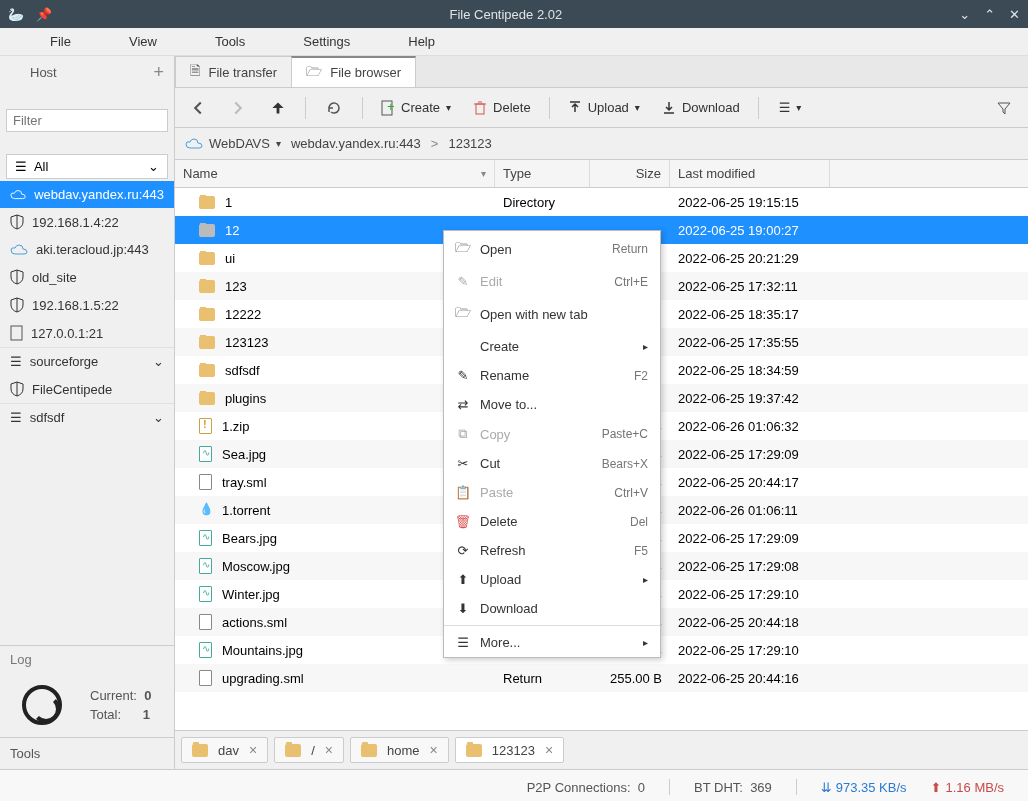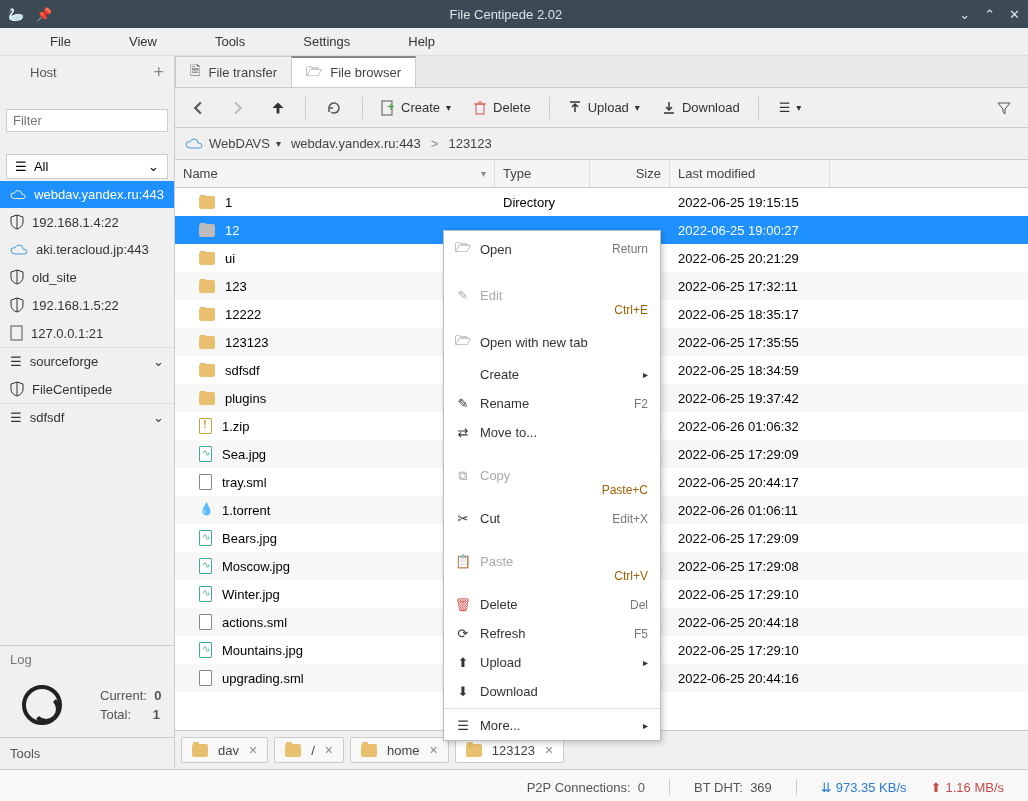--- a/index.html
+++ b/index.html
@@ -22,21 +22,21 @@
 .filter-input { margin: 20px 6px; padding: 3px 6px; border: 1px solid #ccc; background: #fff; color: #888; font-size: 13px; }
 .drop-row { display: flex; align-items: center; padding: 4px 8px; border: 1px solid #ccc; margin: 2px 6px; background: #fff; cursor: pointer; }
 .drop-row .chev { margin-left: auto; }
 .sidebar-list { flex: 1; overflow: auto; }
 .sb-item { display: flex; align-items: center; gap: 8px; padding: 6px 10px; cursor: pointer; color: #333; }
 .sb-item.selected { background: #1e90ff; color: #fff; }
 .sb-item.group { font-weight: normal; border-top: 1px solid #e0e0e0; justify-content: space-between; }
 .log-label { padding: 6px 10px; color: #777; border-top: 1px solid #ccc; }
 .spinner { width: 40px; height: 40px; border: 4px solid #222; border-radius: 50%; margin: 8px 12px; display: inline-block; position: relative; }
 .spinner::after { content: ""; position: absolute; width: 20px; height: 20px; border: 4px solid #222; border-radius: 50%; border-left-color: transparent; border-top-color: transparent; top: 6px; left: 6px; }
-.stats { display: flex; align-items: center; gap: 26px; padding: 4px 10px; }
+.stats { display: flex; align-items: center; gap: 16px; padding: 4px 10px; }
 .stats-col { display: flex; flex-direction: column; gap: 4px; font-size: 12px; color: #555; }
 .tools-label { padding: 8px 10px; color: #555; border-top: 1px solid #ccc; }
 
 .main { flex: 1; display: flex; flex-direction: column; background: #f0f0f0; min-width: 0; }
 .tabs { display: flex; background: #e8e8e8; border-bottom: 1px solid #ccc; height: 32px; }
 .tab { display: flex; align-items: center; gap: 8px; padding: 0 14px; border: 1px solid #ccc; border-bottom: none; background: #f0f0f0; margin-right: -1px; cursor: pointer; color: #444; }
 .tab.active { background: #fff; border-top: 2px solid #888; }
 
 .toolbar { display: flex; align-items: center; padding: 6px 10px; gap: 14px; border-bottom: 1px solid #ccc; height: 40px; }
 .tb-sep { width: 1px; height: 22px; background: #ccc; }
@@ -78,21 +78,21 @@
 .img-icon::after { content: "∿"; color: #4a9; font-size: 10px; position: absolute; top: 0; left: 2px; }
 .zip-icon { width: 13px; height: 16px; background: #fff; border: 1px solid #caa040; border-radius: 1px; display: inline-block; position: relative; }
 .zip-icon::after { content: "!"; color: #caa040; position: absolute; left: 3px; top: -1px; font-size: 11px; font-weight: bold; }
 .torrent-icon { width: 13px; height: 16px; display: inline-block; position: relative; }
 .torrent-icon::after { content: "💧"; font-size: 12px; position: absolute; left: 0; top: 0; filter: hue-rotate(10deg); }
 
 .context-menu { position: absolute; left: 443px; top: 230px; width: 218px; background: #fff; border: 1px solid #bbb; box-shadow: 2px 2px 6px rgba(0,0,0,0.2); z-index: 100; }
 .cm-item { display: flex; align-items: center; padding: 7px 12px; gap: 10px; cursor: pointer; color: #333; }
 .cm-item.disabled { color: #aaa; cursor: default; }
 .cm-shortcut { margin-left: auto; color: #777; font-size: 12px; }
-.cm-item.disabled .cm-shortcut { color: #a16207; margin-top: 29px; }
+.cm-item.disabled .cm-shortcut { color: #737373; }
 .cm-sep { height: 1px; background: #ddd; margin: 2px 0; }
 .cm-arrow { margin-left: auto; font-size: 10px; }
 .cm-icon { width: 14px; display: inline-flex; justify-content: center; }
 
 .bottom-tabs { display: flex; gap: 6px; padding: 6px; border-top: 1px solid #ccc; background: #f0f0f0; }
 .btab { display: flex; align-items: center; gap: 10px; padding: 4px 10px; border: 1px solid #ccc; background: #f8f8f8; cursor: pointer; color: #444; border-radius: 2px; }
 .btab.active { background: #fff; }
 .btab .close { color: #888; cursor: pointer; font-size: 14px; }
 
 .statusbar { display: flex; align-items: flex-end; justify-content: flex-end; gap: 24px; padding: 6px 24px; border-top: 1px solid #ccc; background: #f8f8f8; height: 32px; color: #555; font-size: 13px; }
@@ -551,21 +551,21 @@
       <span>Move to...</span>
     </div>
     <div class="cm-item disabled">
       <span class="cm-icon">⧉</span>
       <span>Copy</span>
       <span class="cm-shortcut">Paste+C</span>
     </div>
     <div class="cm-item">
       <span class="cm-icon">✂</span>
       <span>Cut</span>
-      <span class="cm-shortcut">Edit+X</span>
+      <span class="cm-shortcut">Bears+X</span>
     </div>
     <div class="cm-item disabled">
       <span class="cm-icon">📋</span>
       <span>Paste</span>
       <span class="cm-shortcut">Ctrl+V</span>
     </div>
     <div class="cm-item">
       <span class="cm-icon">
         <span style="color:#d9534f">🗑</span>
       </span>

